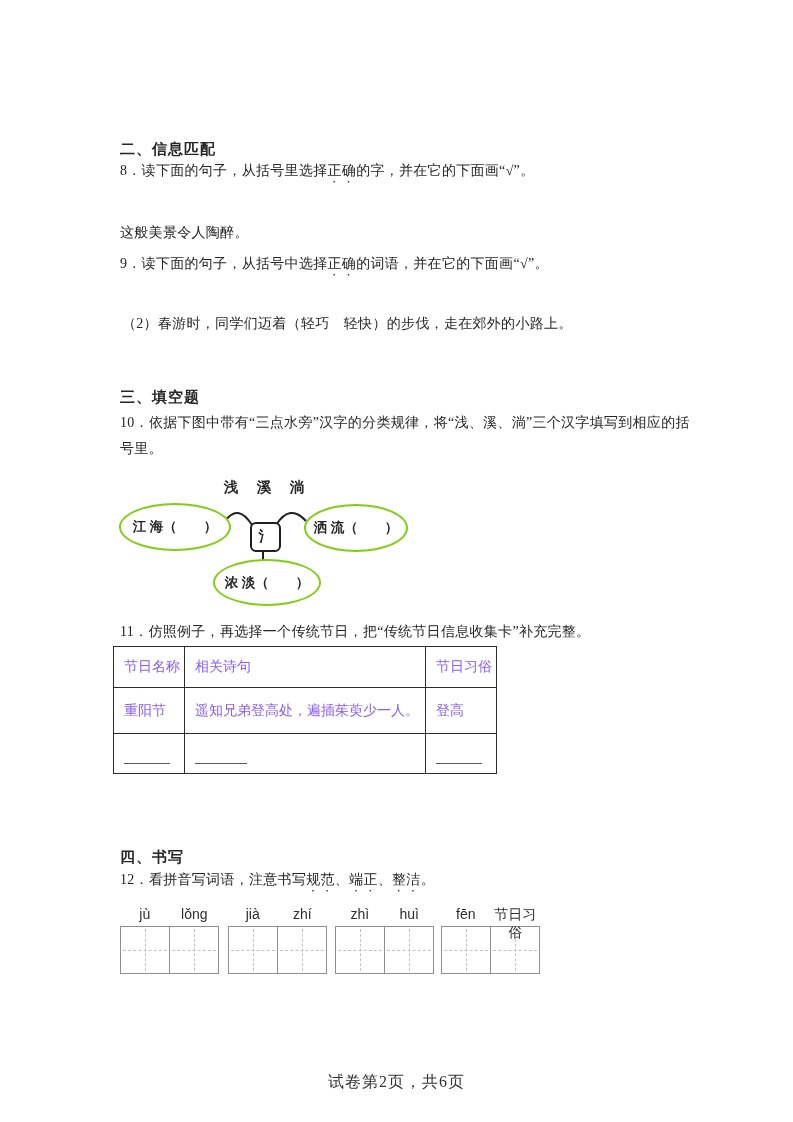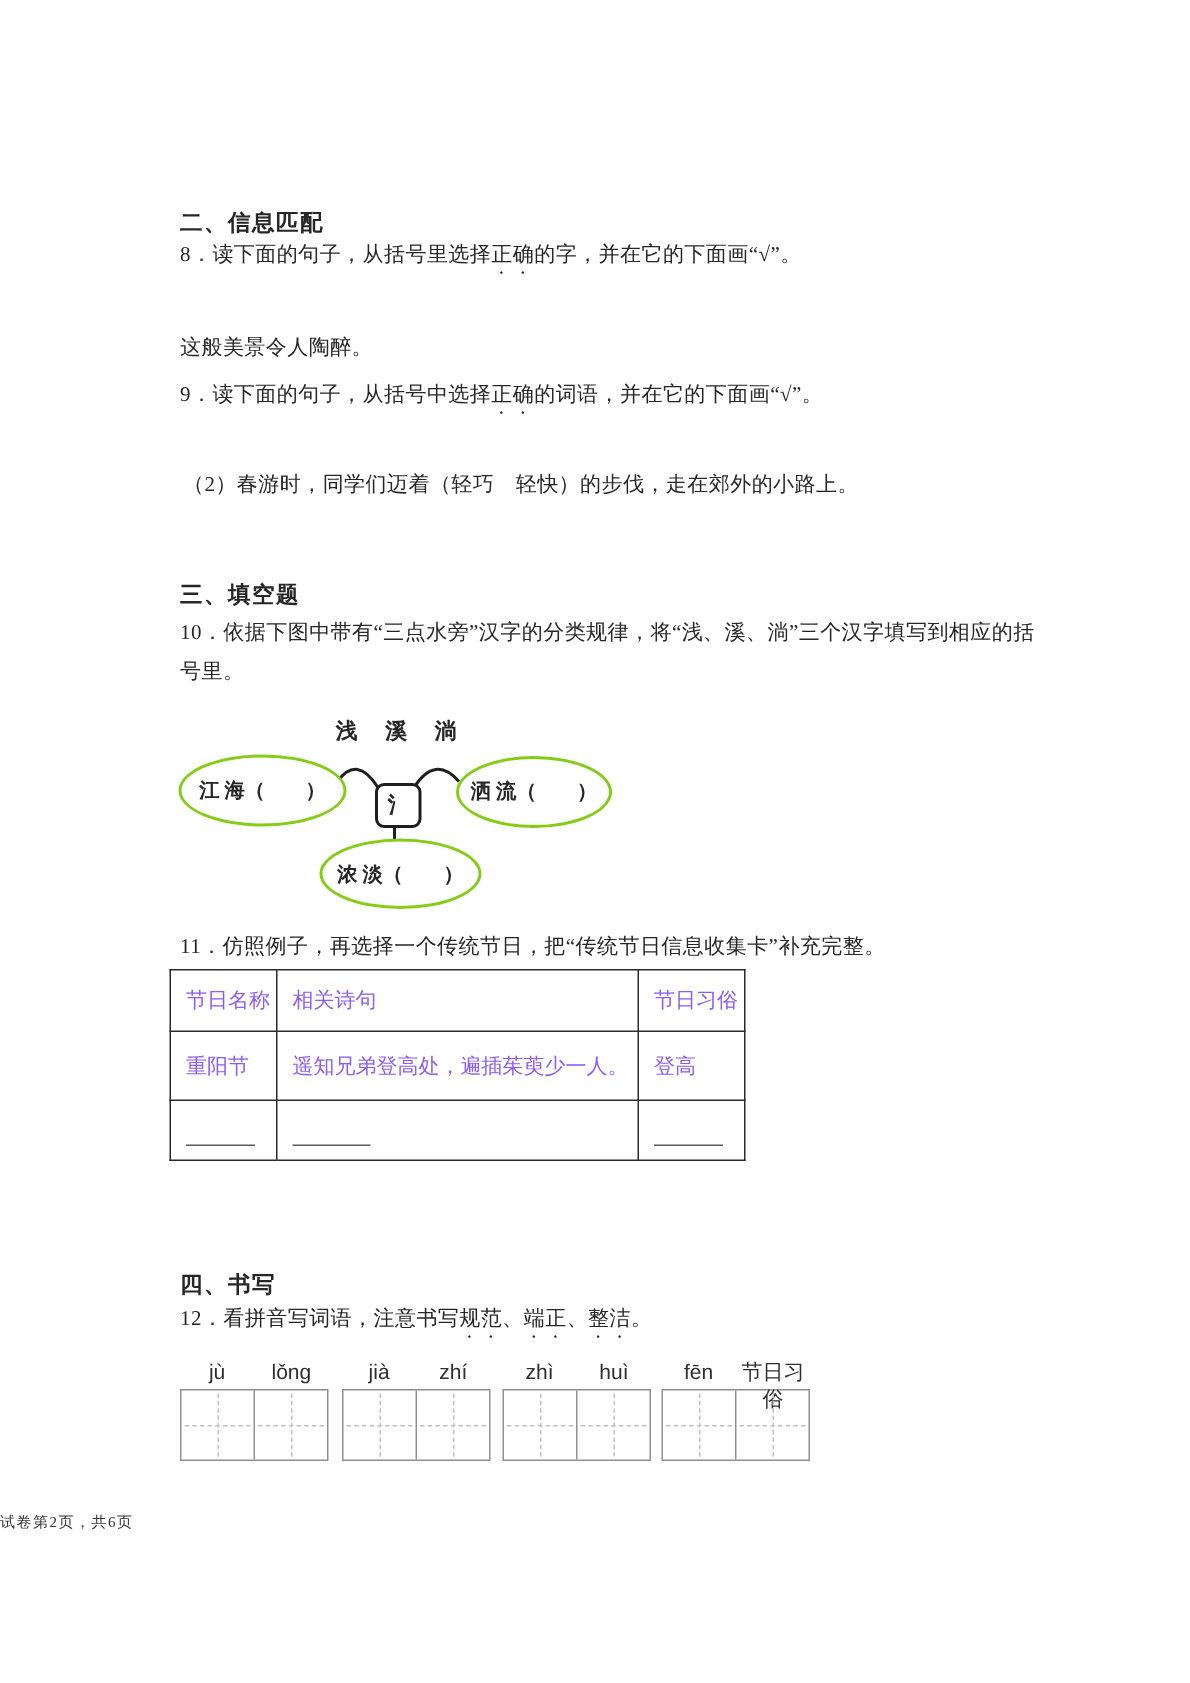--- a/index.html
+++ b/index.html
@@ -55,21 +55,21 @@
     font-family:"Liberation Sans","DejaVu Sans",sans-serif;
     font-size:14px; color:#2e2e2e;
   }
   .py-labels span { flex:1; text-align:center; }
   .cells { display:flex; border:1px solid #8f8f8f; height:48px; box-sizing:border-box; background:#fff; }
   .cell { flex:1; position:relative; }
   .cell + .cell { border-left:1px solid #8f8f8f; }
   .cell::before { content:""; position:absolute; left:50%; top:2px; bottom:2px; border-left:1px dashed #c2c2c2; }
   .cell::after  { content:""; position:absolute; top:50%; left:2px; right:2px; border-top:1px dashed #c2c2c2; }
 
-  .footer { position:absolute; left:0; right:0; top:1008px; text-align:left; font-size:10px; color:#333; letter-spacing:1px; }
+  .footer { position:absolute; left:0; right:0; top:1072px; text-align:center; font-size:16px; color:#333; letter-spacing:1px; }
 </style>
 </head>
 <body>
 
 <div class="page">
 
   <div class="line heading" style="top:141px">二、信息匹配</div>
 
   <div class="line" style="top:162px">
     <span>8．</span><span>读下面的句子，从括号里选择</span><span class="emph">正确</span><span>的字，并在它的下面画“√”。</span>

